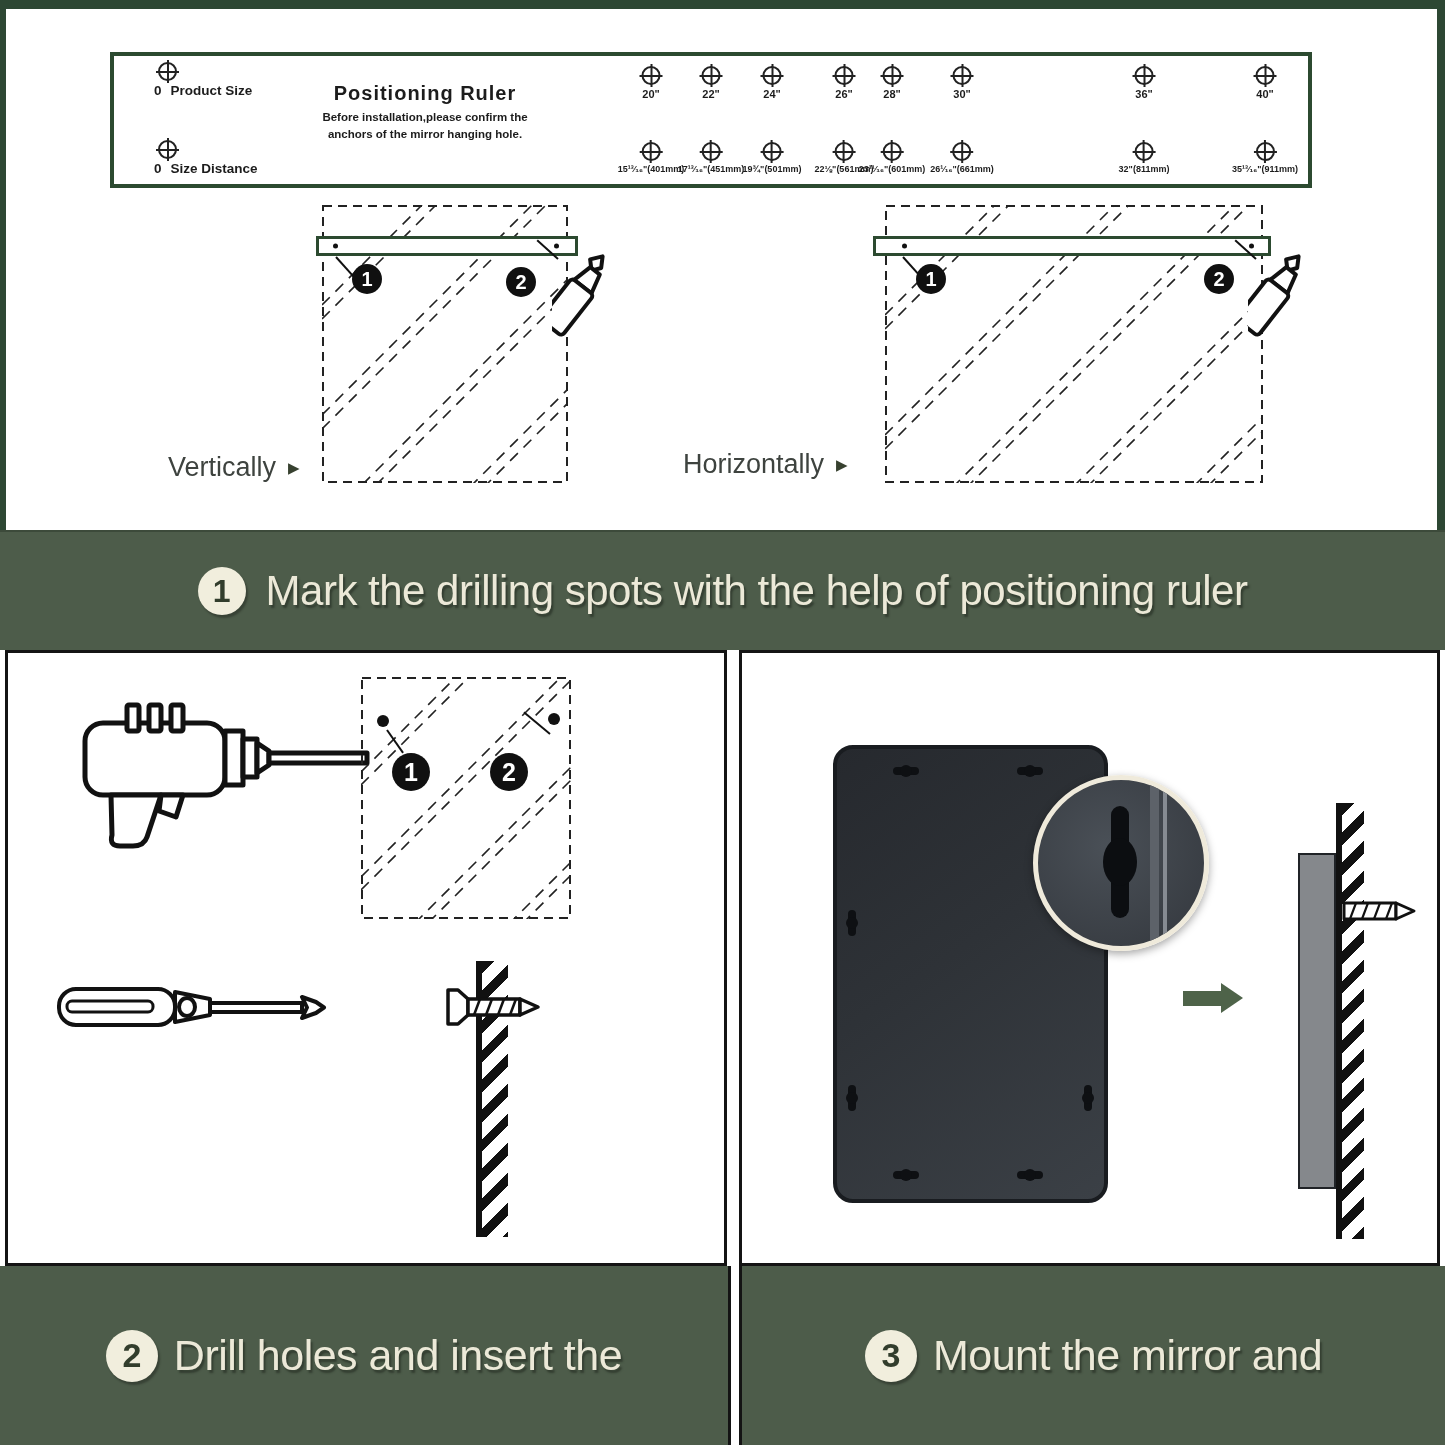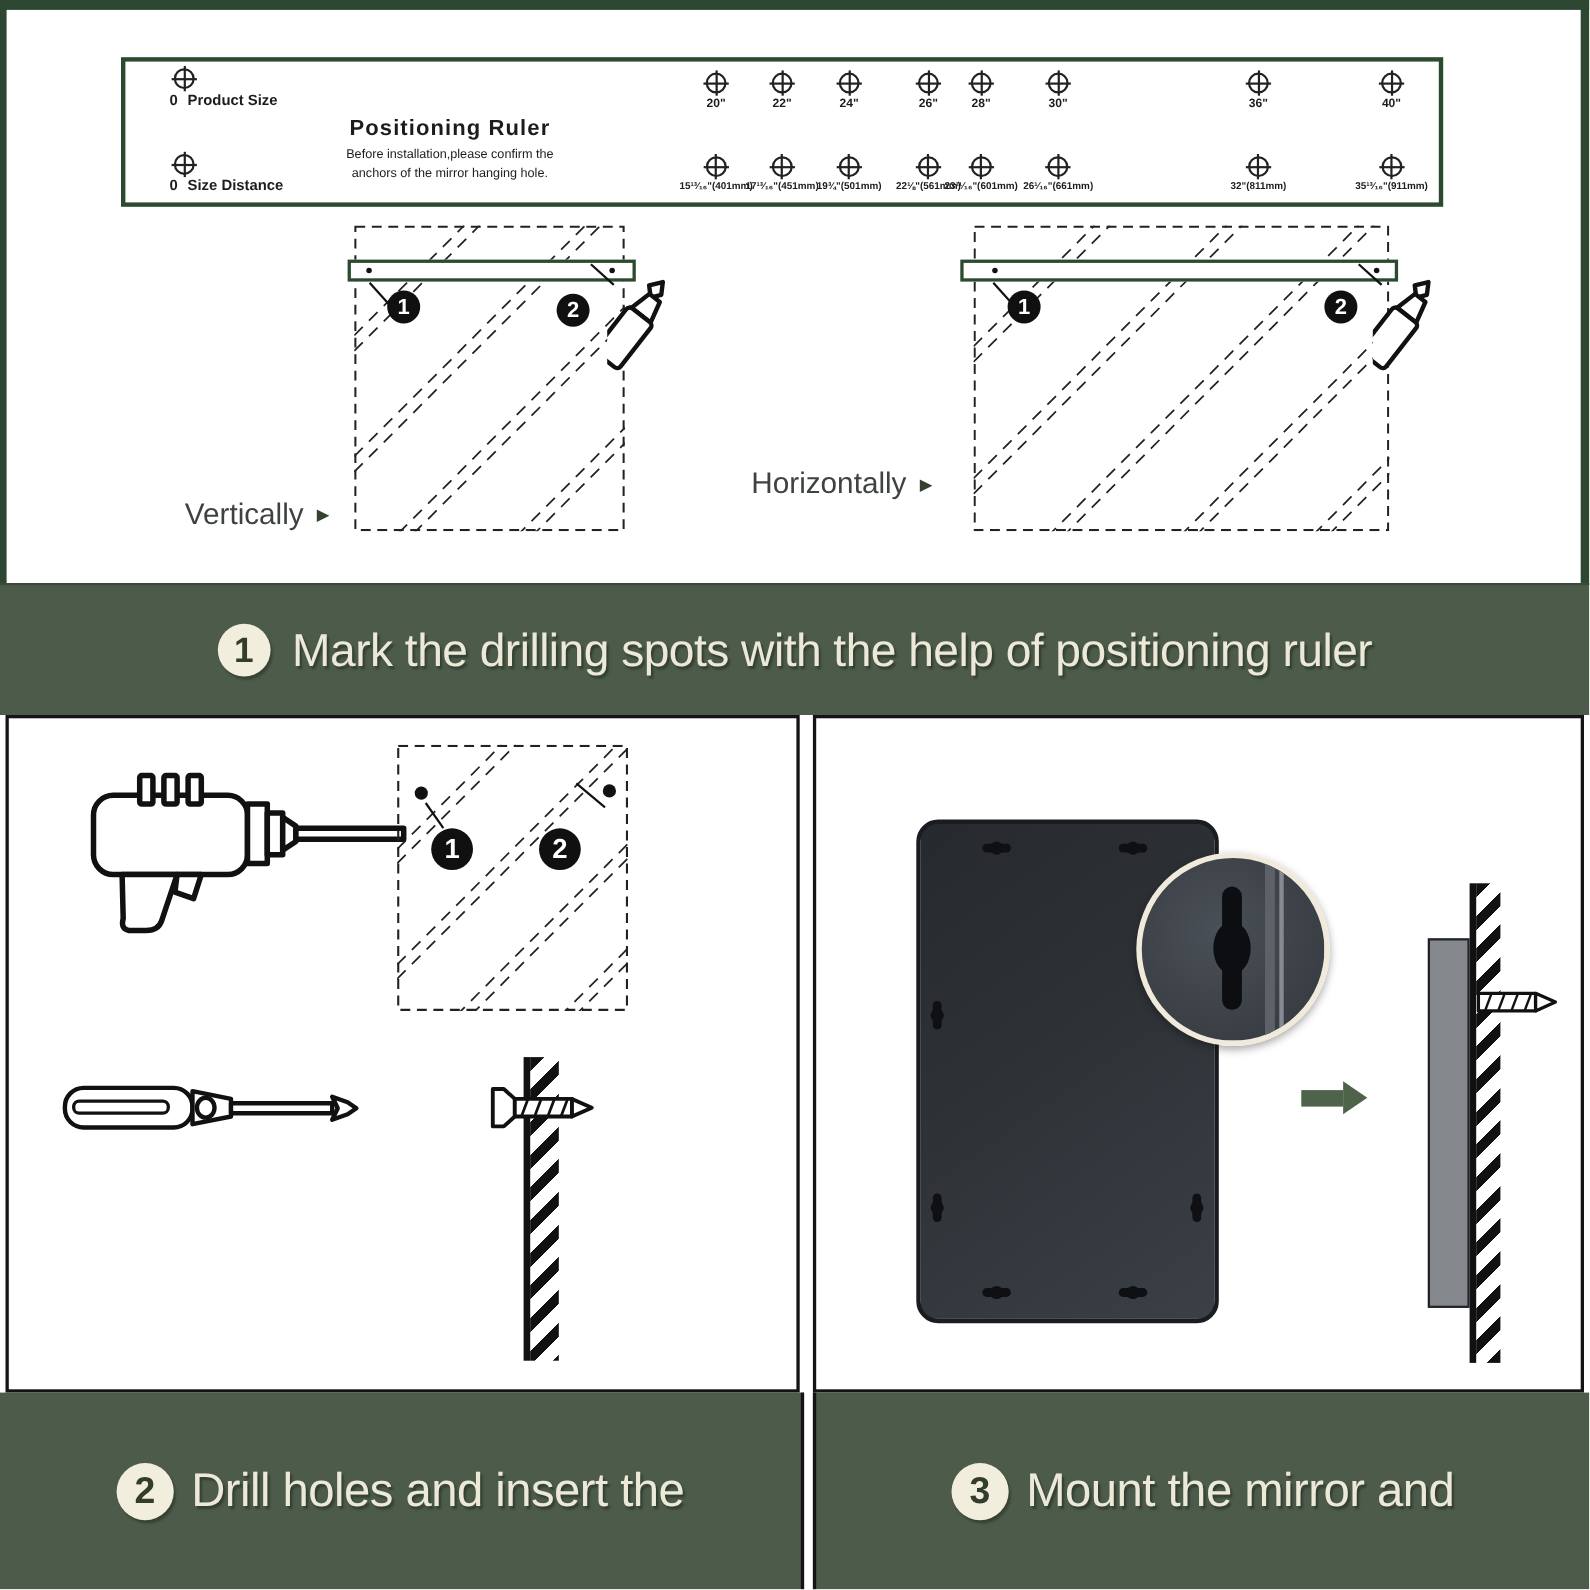--- a/index.html
+++ b/index.html
@@ -12,23 +12,23 @@
   .frame-right{position:absolute;right:0;top:0;width:8px;height:532px;background:#2d4733;}
 
   
   .ruler-box{position:absolute;left:110px;top:52px;width:1202px;height:136px;
              border:4px solid #2c4a30;background:#fff;box-sizing:border-box;}
   .legend{position:absolute;}
   .legend-row{display:flex;gap:9px;font-weight:bold;font-size:13.5px;margin-top:2px;}
   .crosshair{position:relative;width:15px;height:15px;border:2px solid #222;border-radius:50%;margin-left:4px;}
   .crosshair::before{content:"";position:absolute;left:50%;top:-4px;bottom:-4px;width:2px;background:#222;transform:translateX(-50%);}
   .crosshair::after{content:"";position:absolute;top:50%;left:-4px;right:-4px;height:2px;background:#222;transform:translateY(-50%);}
-  .ruler-title-block{position:absolute;left:120px;top:26px;width:350px;text-align:center;margin-top:24px;}
+  .ruler-title-block{position:absolute;left:136px;top:26px;width:350px;text-align:center;}
   .ruler-title{font-size:20px;font-weight:bold;letter-spacing:1px;}
-  .ruler-sub{font-size:11.5px;font-weight:normal;margin-top:4px;line-height:1.45;}
+  .ruler-sub{font-size:11.5px;font-weight:bold;margin-top:4px;line-height:1.45;}
   .mark{position:absolute;transform:translateX(-50%);display:flex;flex-direction:column;align-items:center;}
   .mark .crosshair{margin-left:0;}
   .mark-label{font-size:11px;font-weight:bold;margin-top:3px;white-space:nowrap;}
   .hole-label{font-size:9px;font-weight:bold;margin-top:3px;white-space:nowrap;}
 
   
   .wall-svg{position:absolute;}
   .green-bar{position:absolute;background:#fff;border:3px solid #2c4a30;box-sizing:border-box;}
   .bar-dot{position:absolute;width:5px;height:5px;background:#111;border-radius:50%;top:50%;transform:translateY(-50%);}
   .num-circle{position:absolute;background:#101010;color:#fff;border-radius:50%;
@@ -238,21 +238,21 @@
   <div class="num-circle nc-30" style="left:916px;top:264px">1</div>
   <div class="callout-line" style="left:1228px;top:258px;width:28px;transform:rotate(42deg);transform-origin:right center"></div>
   <div class="num-circle nc-30" style="left:1204px;top:264px">2</div>
   <svg class="wall-svg" style="left:1248px;top:246px" width="78" height="104" viewBox="0 0 78 104">
     <g transform="rotate(38 30 40)" fill="#fff" stroke="#111" stroke-width="4" stroke-linejoin="round">
       <path d="M20 14 L28 4 L34 14 L28 22 Z"></path>
       <path d="M20 40 L25 20 L37 20 L42 40 Z"></path>
       <rect x="17" y="40" width="28" height="52" rx="4"></rect>
     </g>
   </svg>
-  <div class="diagram-label" style="left:683px;top:424px">
+  <div class="diagram-label" style="left:683px;top:449px">
     <span>Horizontally</span>
     <span class="tri">▶</span>
   </div>
 
   <div class="banner banner-1">
     <div class="step-circle sc-48">1</div>
     <div class="banner-text">Mark the drilling spots with the help of positioning ruler</div>
   </div>
 
   <div class="white-box box-left">

